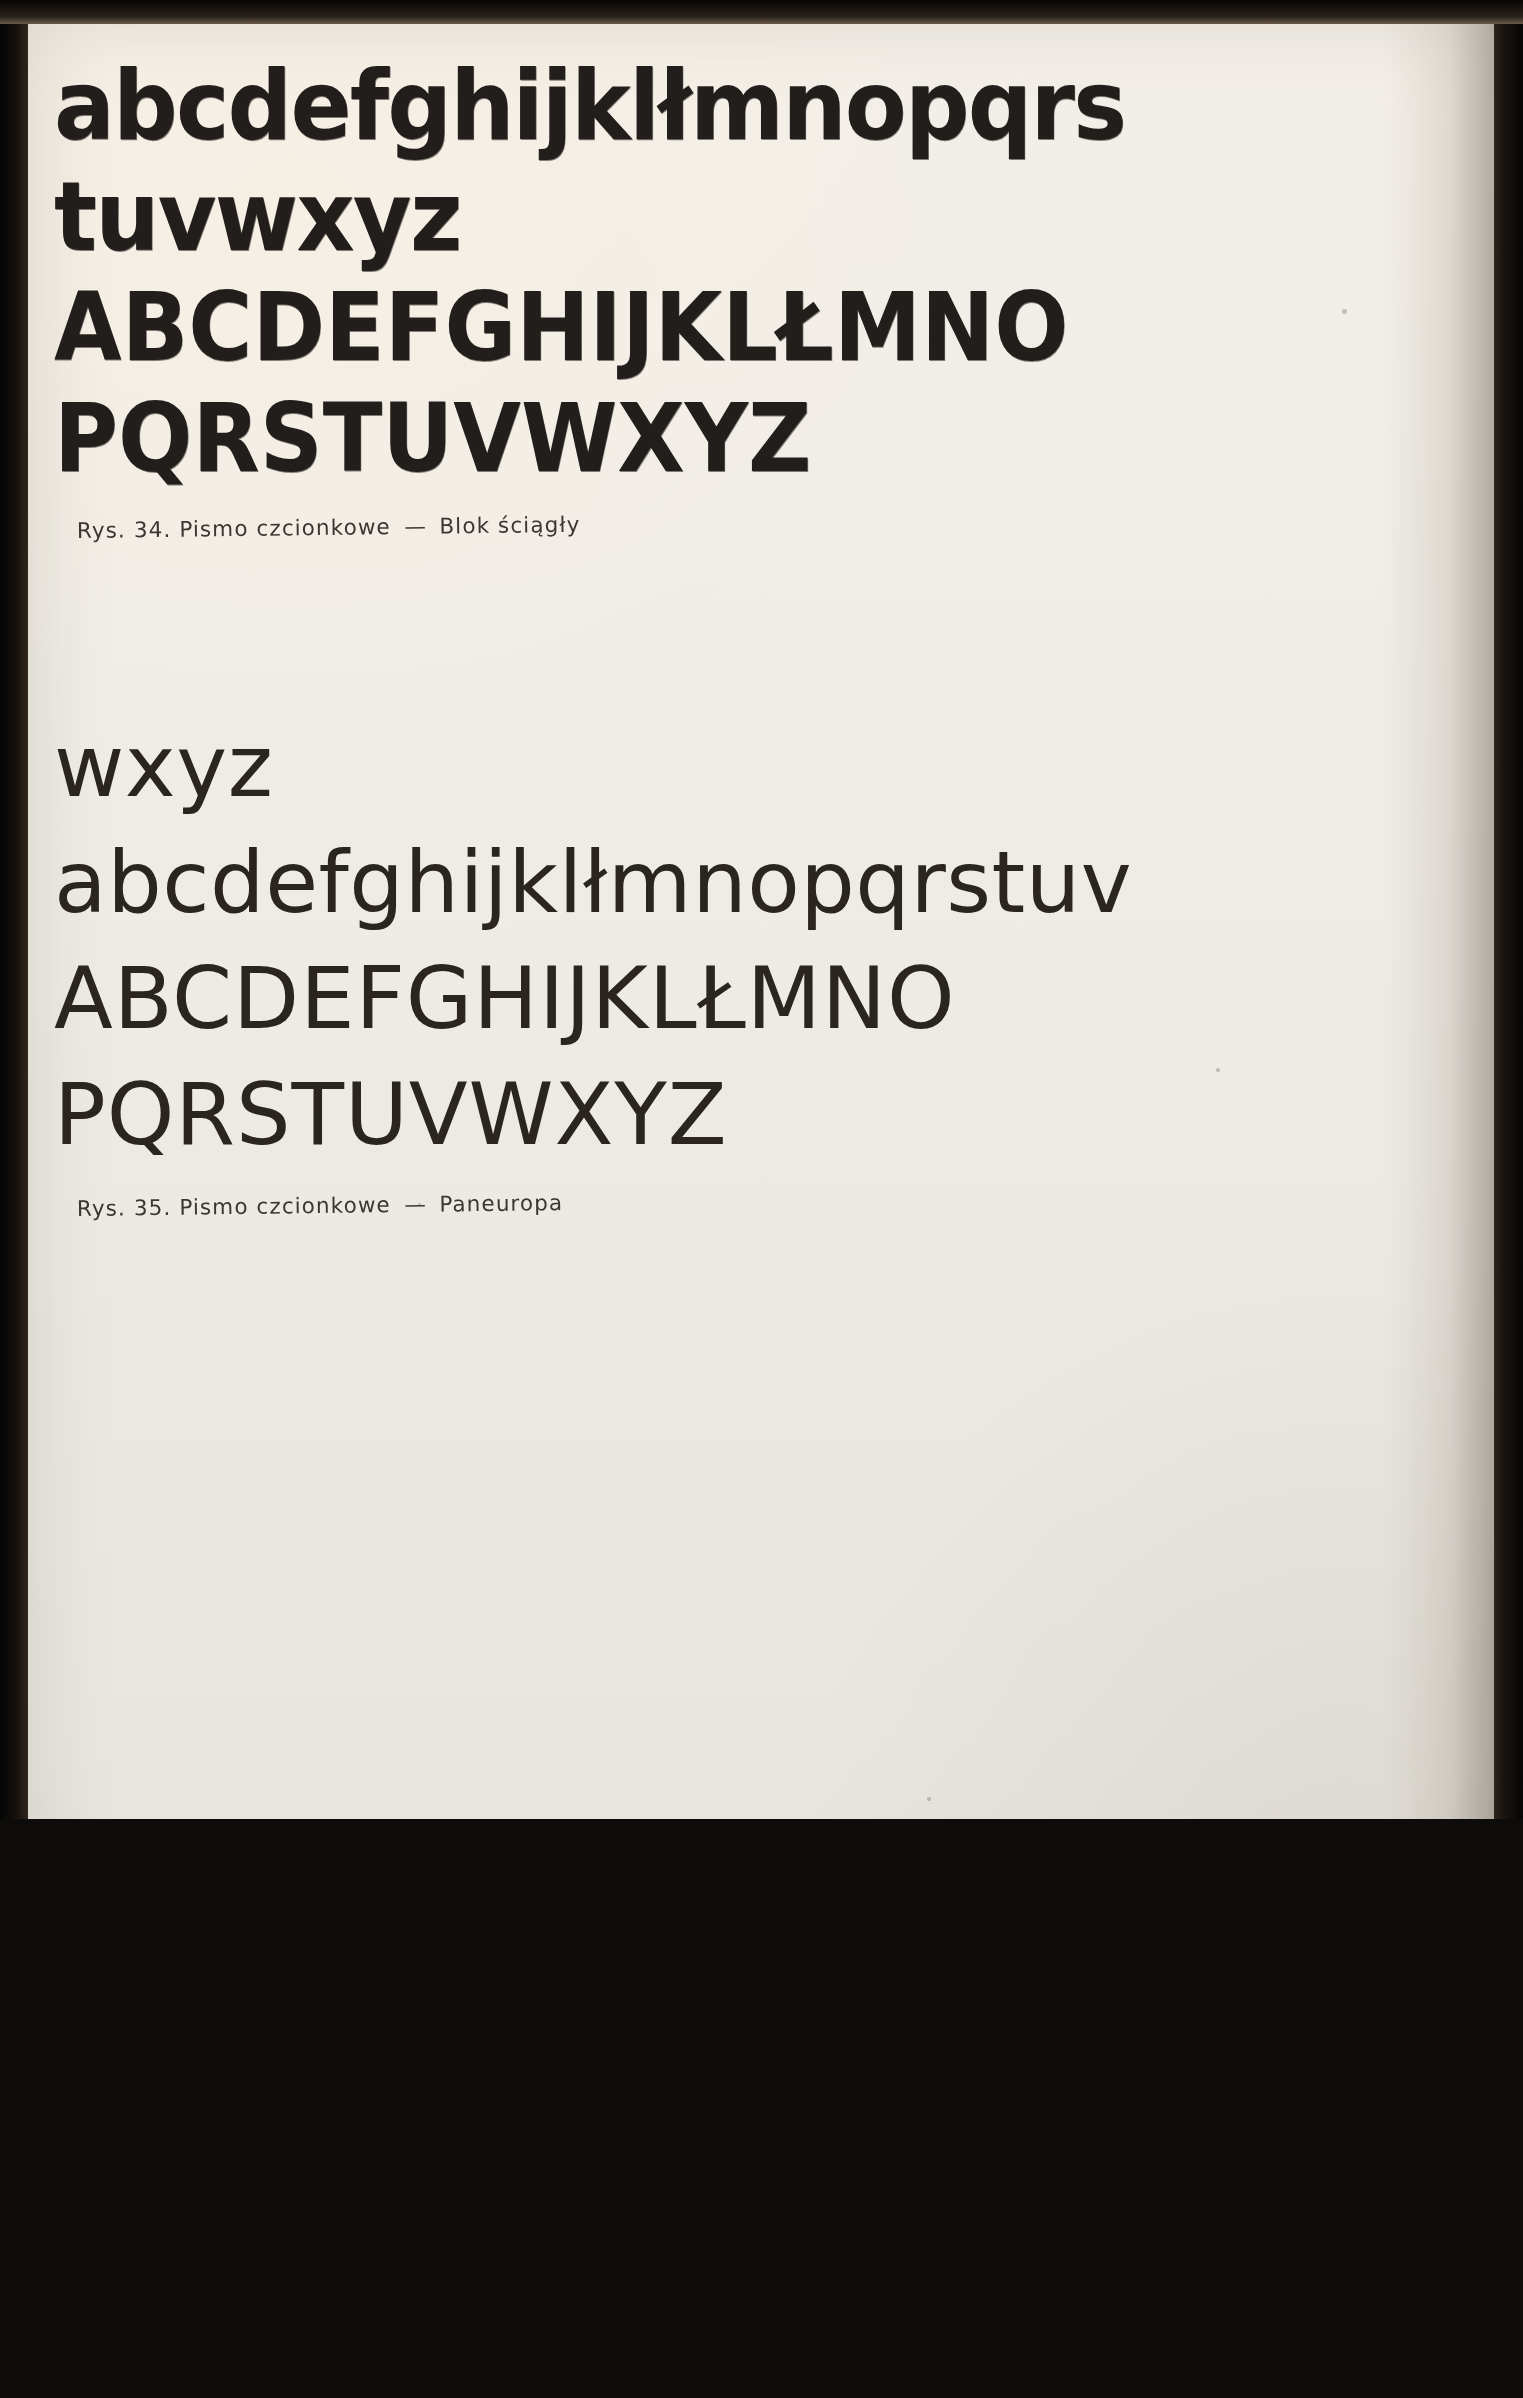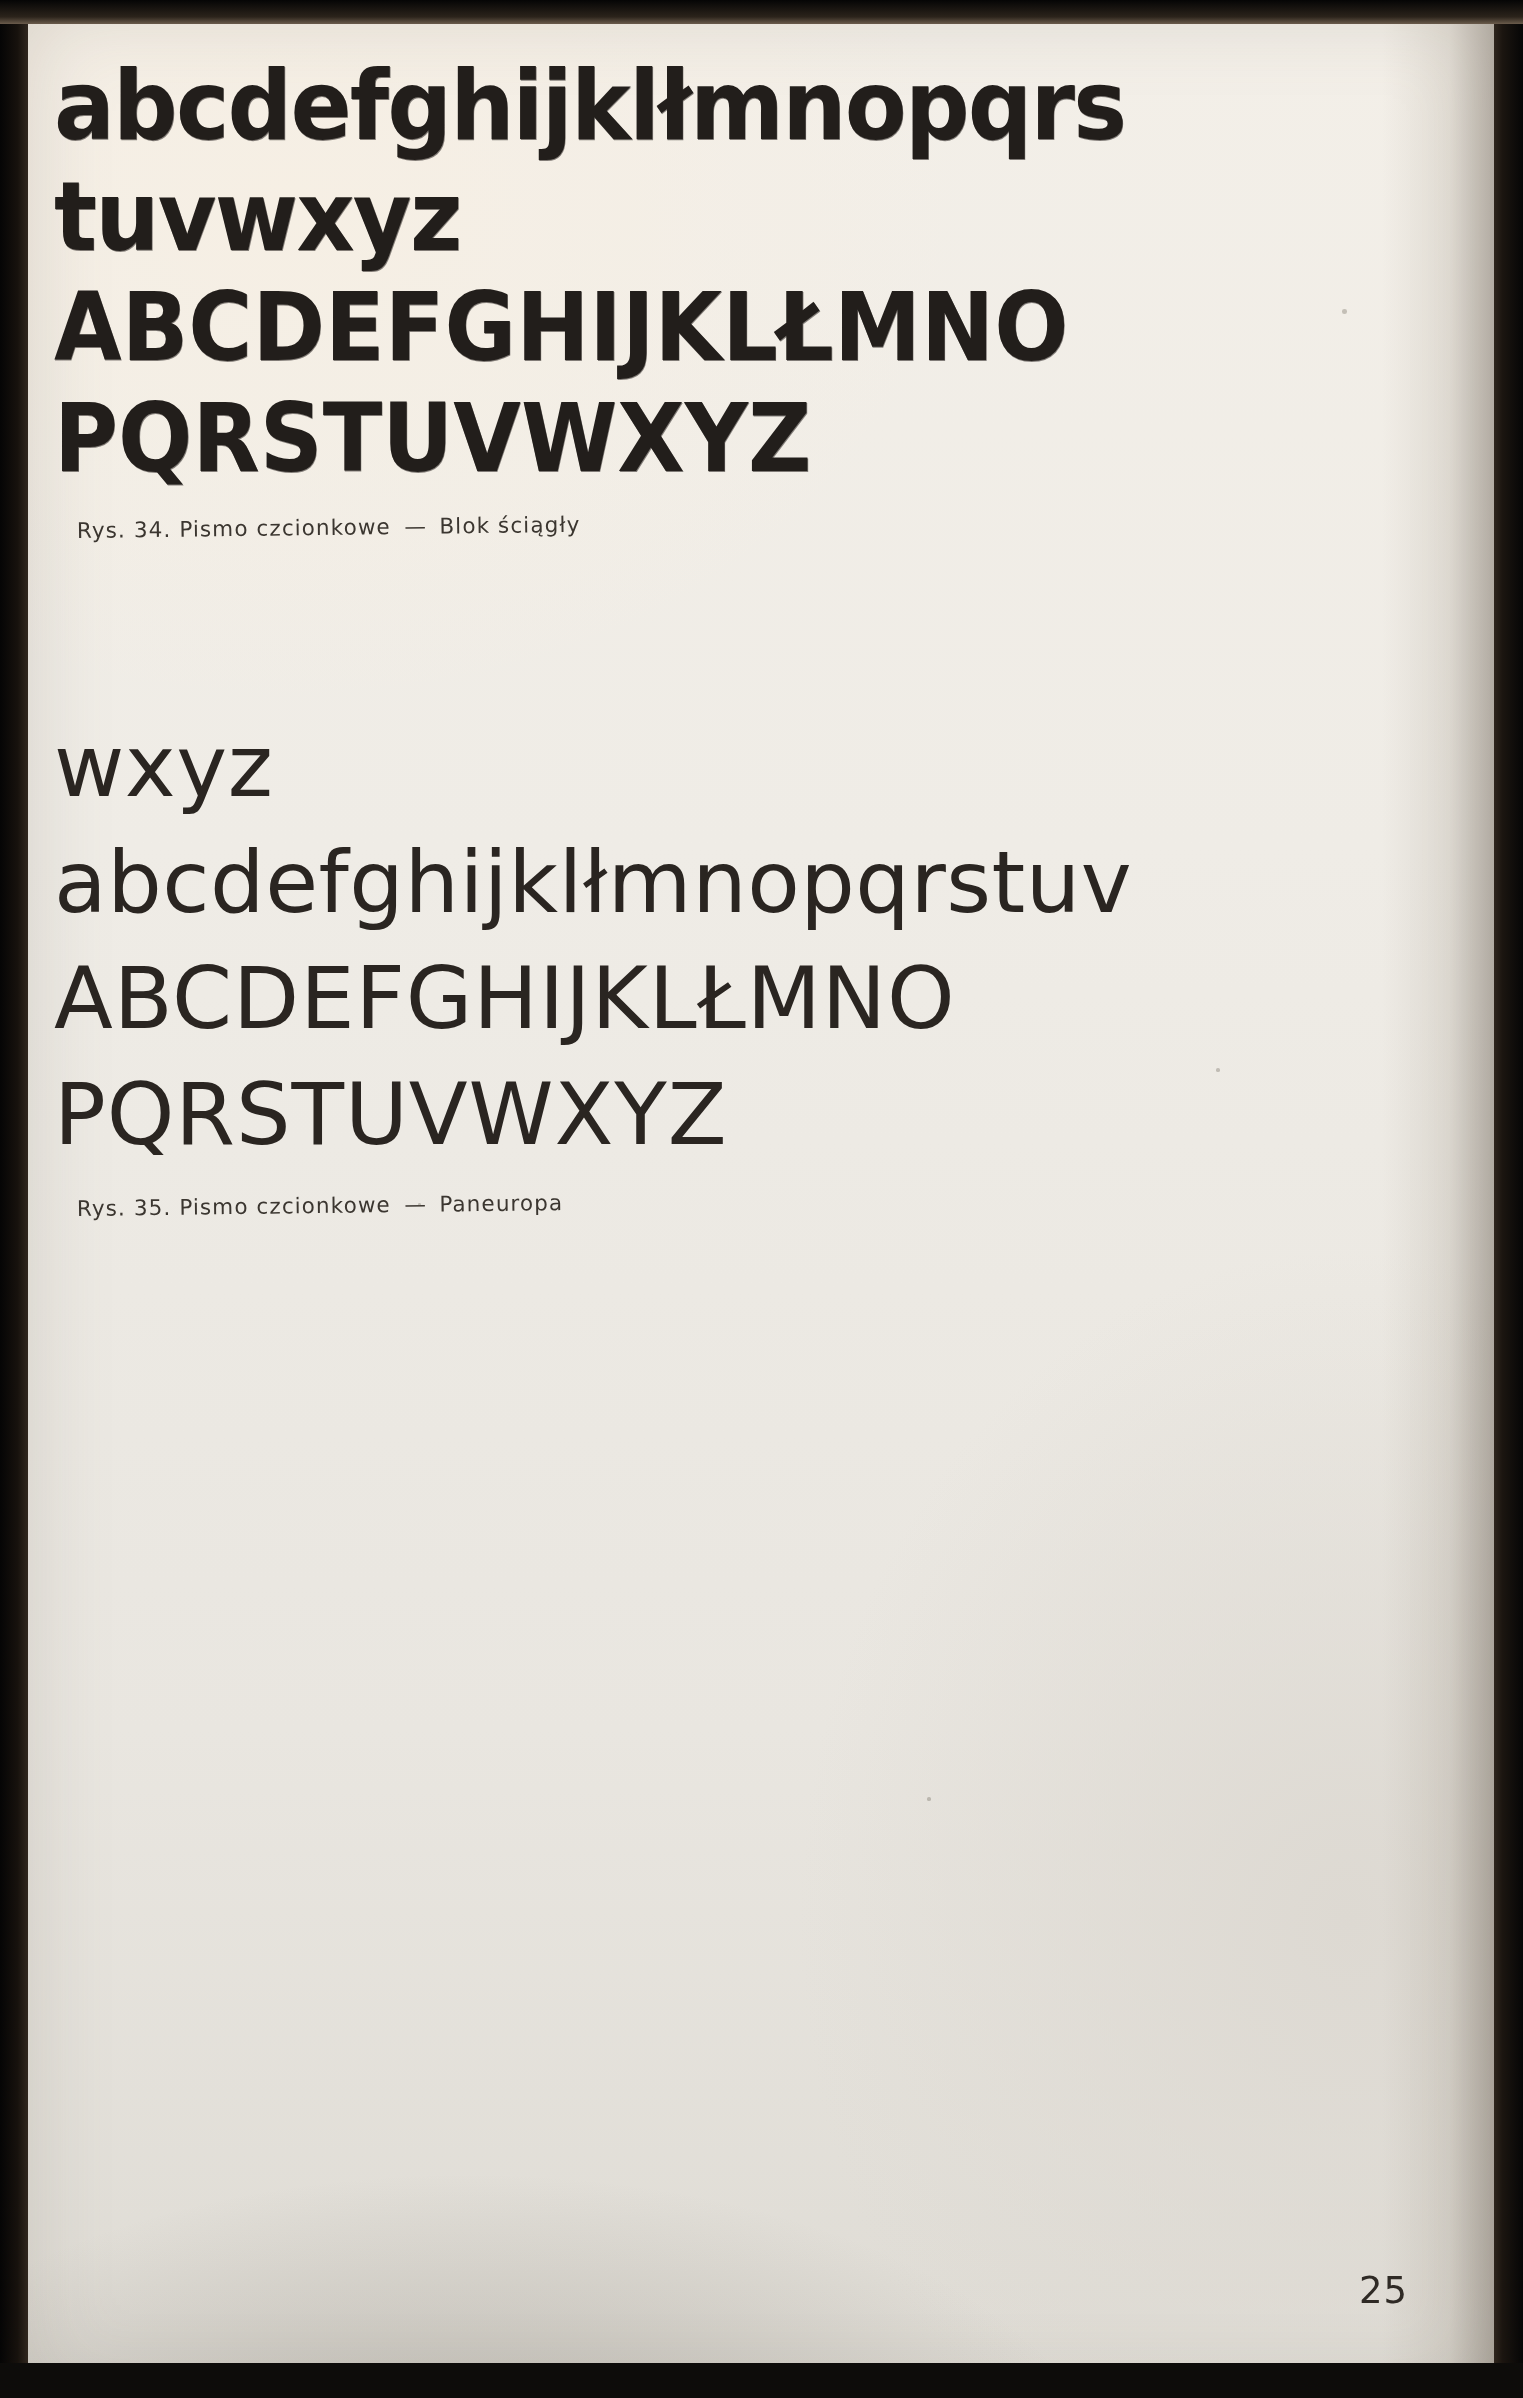--- a/index.html
+++ b/index.html
@@ -11,21 +11,21 @@
     width: 1523px;
     height: 2399px;
     overflow: hidden;
     font-family: "Liberation Sans", sans-serif;
   }
 
   
   #photo {
     position: relative;
     width: 1523px;
-    height: 2363px;
+    height: 1819px;
     background: #111010;
     overflow: hidden;
   }
 
   
   #dark-left {
     position: absolute;
     left: 0; top: 0;
     width: 32px; height: 2399px;
     background: linear-gradient(to right, #050505 0%, #17120d 55%, #3a2f25 100%);

